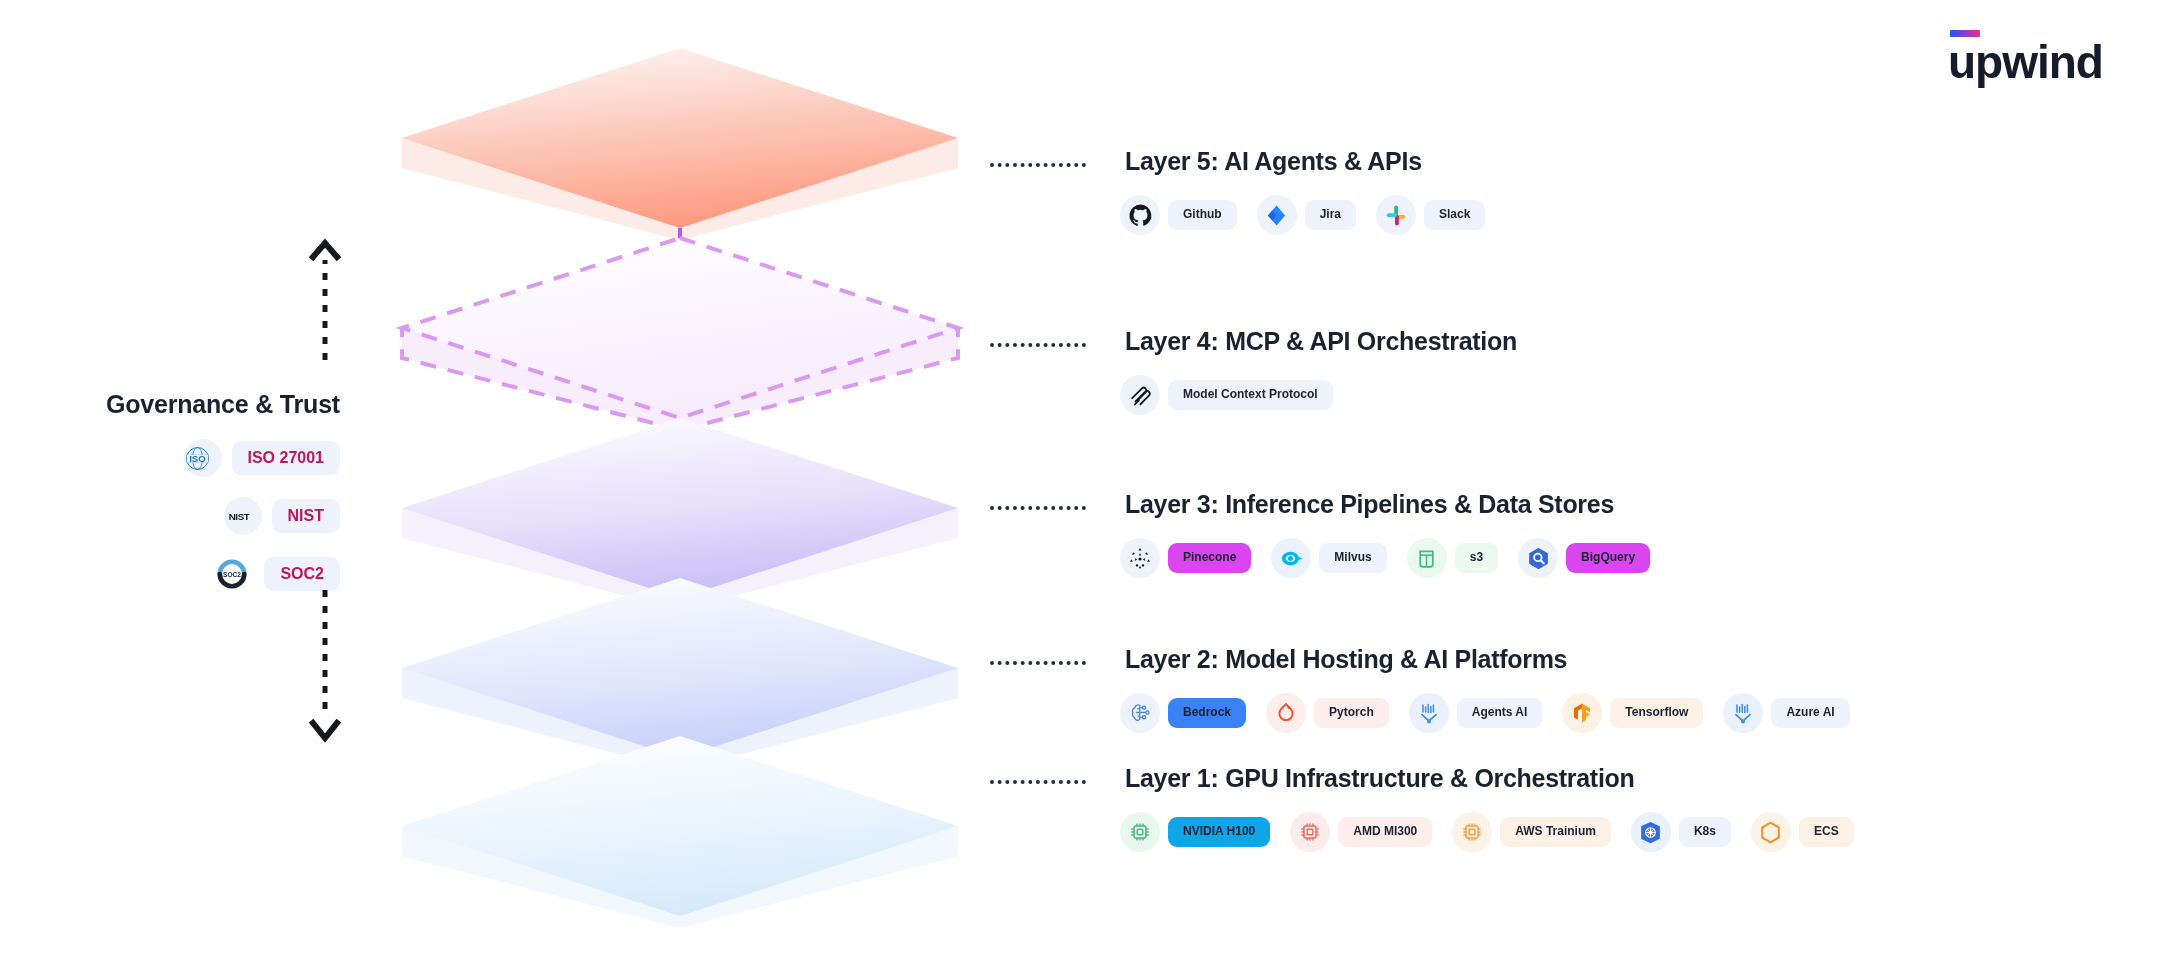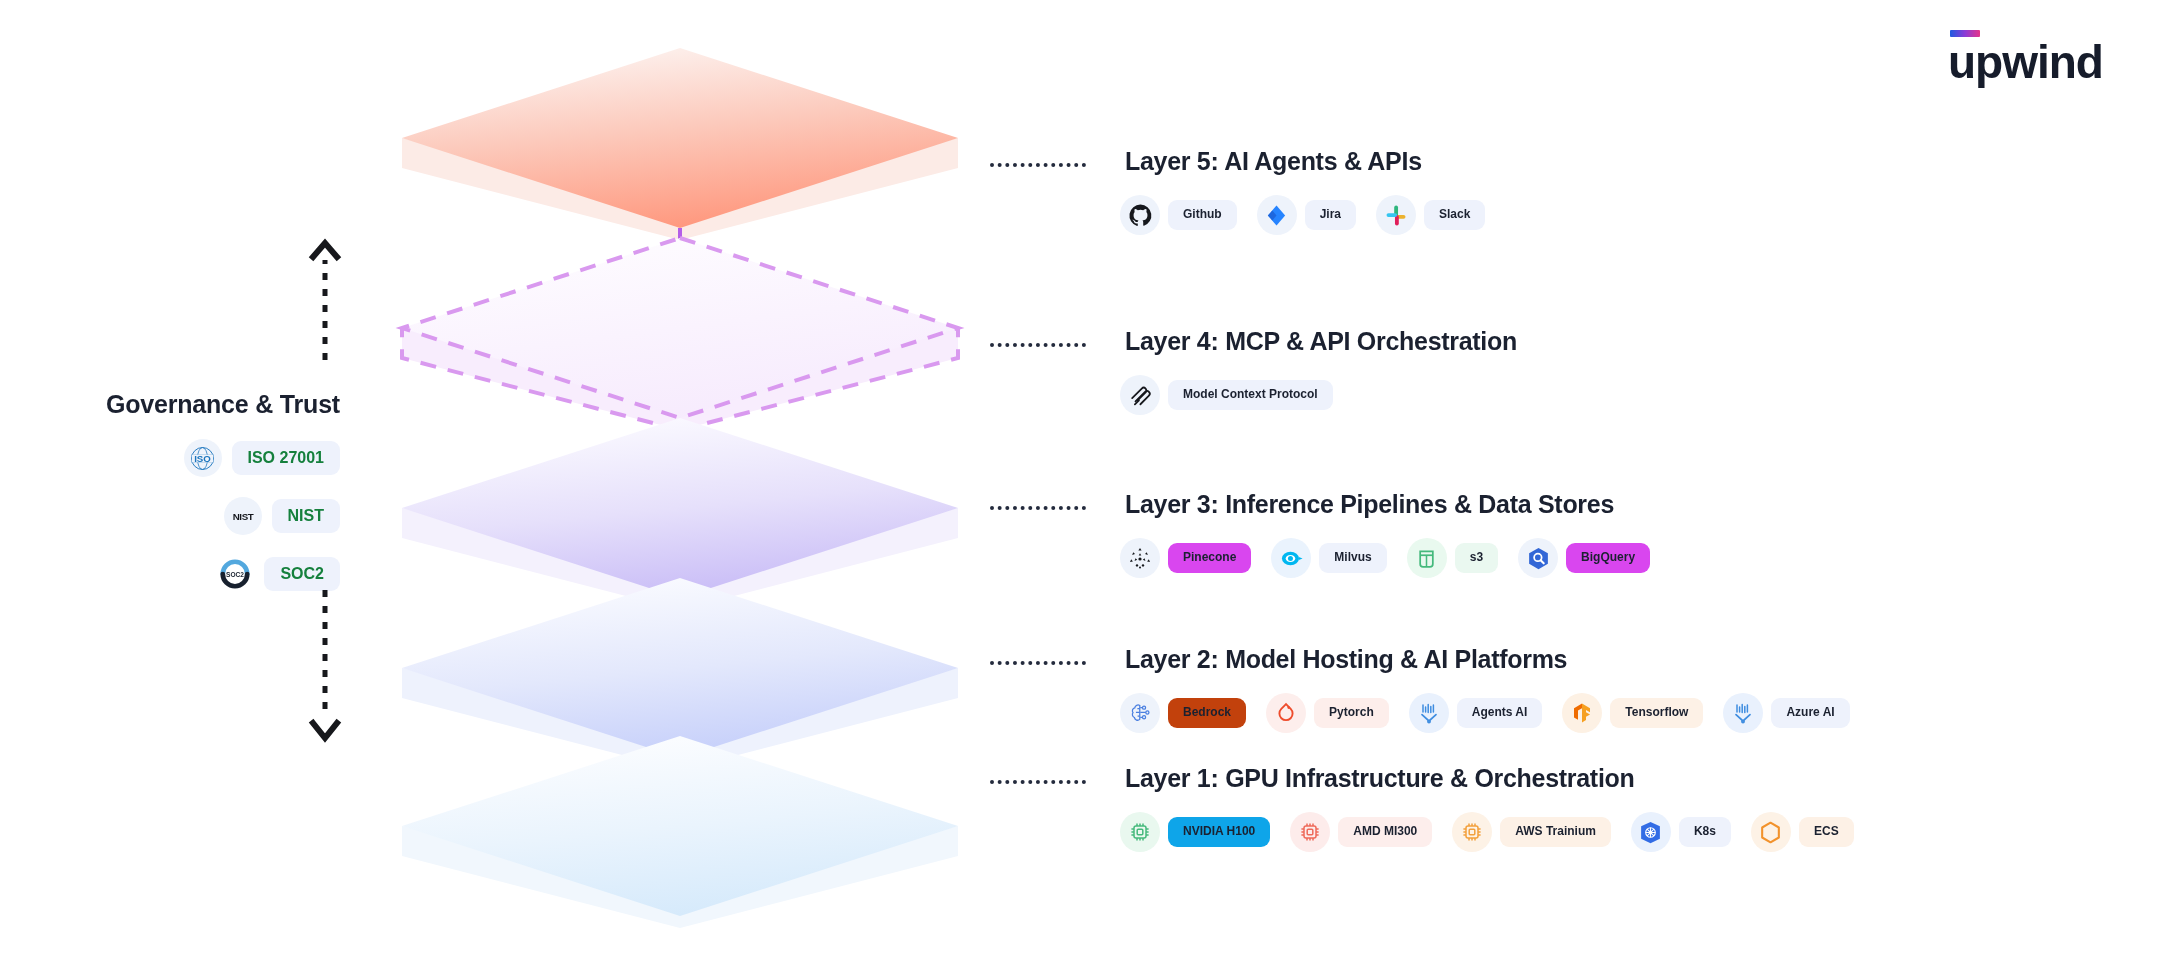--- a/index.html
+++ b/index.html
@@ -17,24 +17,24 @@
   
   .gov{position:absolute;left:60px;top:230px;width:300px;}
   .gov-arrow-top{position:absolute;left:0;top:0;width:300px;height:130px;}
   .gov-arrow-bottom{position:absolute;left:0;top:360px;width:300px;height:165px;}
   .gov-title{
     position:absolute;left:0;top:160px;width:280px;text-align:right;
     font-size:25px;font-weight:700;letter-spacing:-0.2px;color:#1b2130;
   }
   .gov-list{position:absolute;left:0;top:206px;width:280px;}
   .gov-row{display:flex;align-items:center;justify-content:flex-end;gap:10px;height:44px;margin-bottom:14px;}
-  .gov-ico{width:38px;height:38px;border-radius:50%;display:flex;align-items:center;justify-content:center;flex:0 0 auto;}
+  .gov-ico{width:38px;height:38px;border-radius:50%;display:flex;align-items:center;justify-content:flex-start;flex:0 0 auto;}
   .gov-chip{
     background:#eef2fc;border-radius:9px;padding:8px 16px;
-    font-size:16px;font-weight:700;color:#15803d;white-space:nowrap;
+    font-size:16px;font-weight:700;color:#be185d;white-space:nowrap;
   }
 
   
   .slabs{position:absolute;left:380px;top:10px;width:600px;height:960px;}
   .slabs svg{display:block;width:100%;height:100%;overflow:visible;}
 
   
   .layers{position:absolute;left:980px;top:0;width:1180px;height:980px;}
   .layer-row{position:absolute;left:0;width:1180px;}
   .dotline{
@@ -318,21 +318,21 @@
           <span class="chip-ico" style="background:#eef3fb">
             <svg viewBox="0 0 24 24" width="25" height="25" fill="none" stroke="#4a7fe0" stroke-width="1.2">
               <path d="M11.3 4.3a3.2 3.2 0 0 0-4.8 2.3 2.9 2.9 0 0 0-1.7 4.6 3 3 0 0 0 1.3 4.6 3.1 3.1 0 0 0 5.2 1.8z"></path>
               <path d="M11.3 7.4H9M11.3 11H7.6M11.3 14.6H9.2"></path>
               <circle cx="15.4" cy="6.4" r="1.5"></circle>
                 <circle cx="18.6" cy="11" r="1.5"></circle>
               <circle cx="15.4" cy="15.6" r="1.5"></circle>
               <path d="M11.8 6.4h2.1M11.8 11h5.3M11.8 15.6h2.1"></path>
             </svg>
           </span>
-          <span class="chip-lbl" style="background:#c2410c">Bedrock</span>
+          <span class="chip-lbl" style="background:#3b82f6">Bedrock</span>
         </div>
 
         <div class="chip-group">
           <span class="chip-ico" style="background:#fdeeec">
             <svg viewBox="0 0 24 24" width="24" height="24">
               <path d="M12 3.2 7.3 7.9a6.6 6.6 0 1 0 9.4 0z" fill="none" stroke="#ee4c2c" stroke-width="1.9"></path>
               <circle cx="14.7" cy="6.6" r="1.3" fill="#ee4c2c"></circle>
             </svg>
           </span>
           <span class="chip-lbl" style="background:#fdeeeb">Pytorch</span>

